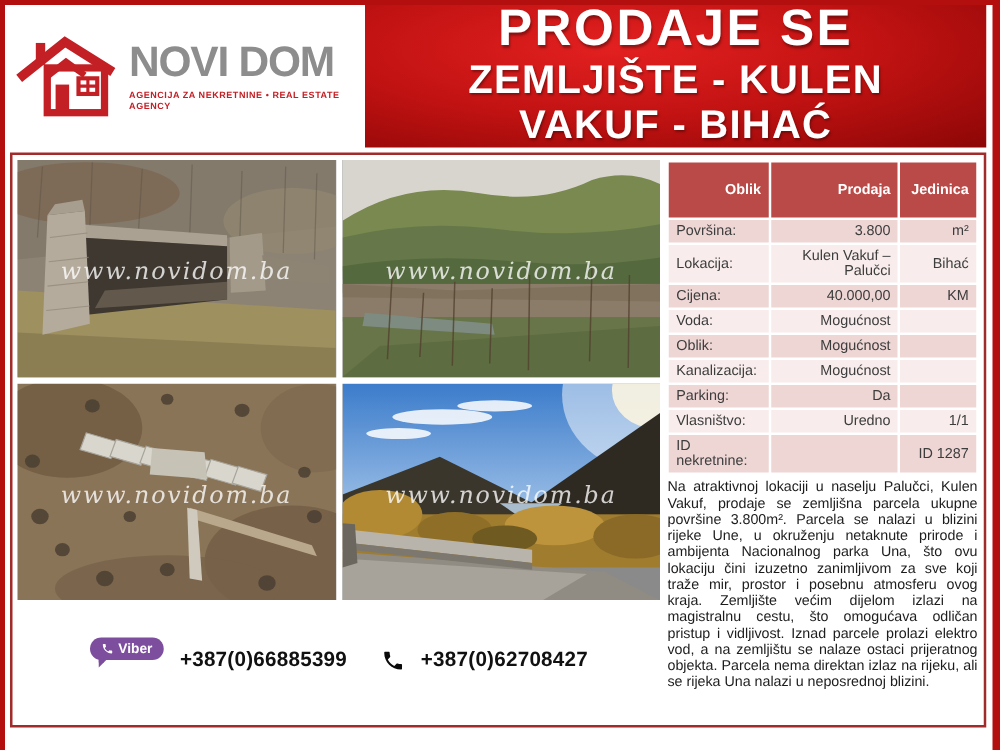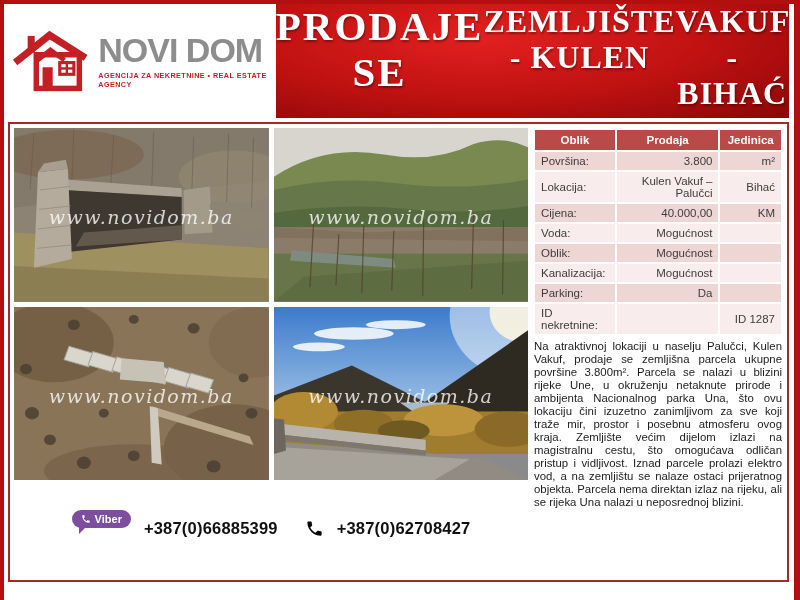--- a/index.html
+++ b/index.html
@@ -7,22 +7,22 @@
         border-top:4px solid #b40f0f;border-left:4px solid #b40f0f;border-right:6px solid #b40f0f;
         font-family:"Liberation Sans", sans-serif;position:relative;overflow:hidden;}
   
   .header{height:114px;display:flex;}
   .logo-area{width:280px;display:flex;align-items:center;gap:8px;padding-left:8px;background:#fff;}
   .logo-text{display:flex;flex-direction:column;}
   .logo-name{font-size:34px;font-weight:800;color:#8d8d8d;letter-spacing:-1px;line-height:1;}
   .logo-tagline{font-size:7.2px;font-weight:700;color:#c32026;letter-spacing:.45px;margin-top:4px;}
   .title-panel{flex:1;margin-right:5px;color:#fff;text-align:center;
       background:radial-gradient(ellipse at 40% 30%, #e32020 0%, #c11212 50%, #8c0606 100%);
-      display:flex;justify-content:flex-end;line-height:1.12;
-      text-shadow:1px 2px 2px rgba(0,0,0,.35);font-family:Liberation Serif, serif;}
+      display:flex;flex-direction:column;justify-content:flex-end;line-height:1.12;
+      text-shadow:1px 2px 2px rgba(0,0,0,.35);}
   .t1{font-size:41px;font-weight:800;letter-spacing:2px;}
   .t2,.t3{font-size:32px;font-weight:800;letter-spacing:1px;}
   
   .frame{height:460px;margin:4px 5px 0 4px;border:2px solid #a12b2b;box-sizing:border-box;
          padding:4px;display:flex;gap:5px;background:#fff;}
   .left-col{width:514px;display:flex;flex-direction:column;}
   .photo-grid{height:352px;display:grid;grid-template-columns:1fr 1fr;grid-template-rows:1fr 1fr;gap:5px;}
   .photo{position:relative;overflow:hidden;margin:0;background:#8a8a8a;}
   .photo svg{display:block;width:100%;height:100%;}
   .wm{position:absolute;left:0;right:0;top:45%;text-align:center;color:rgba(255,255,255,.78);
@@ -31,21 +31,21 @@
   .contacts{flex:1;display:flex;align-items:center;justify-content:center;gap:13px;}
   .viber{position:relative;display:inline-flex;align-items:center;gap:4px;background:#7d4e9e;color:#fff;
          border-radius:10px;padding:3px 9px;font-size:11px;font-weight:700;top:-9px;}
   .viber::after{content:"";position:absolute;left:7px;bottom:-6px;width:0;height:0;
          border:4px solid transparent;border-top-color:#7d4e9e;border-left-color:#7d4e9e;}
   .num{font-size:16.5px;font-weight:800;color:#111;letter-spacing:.2px;}
   .phone-ic{width:19px;height:19px;margin-left:14px;}
   
   .right-col{flex:1;min-width:0;display:flex;flex-direction:column;}
   table{border-collapse:separate;border-spacing:2px;width:100%;font-size:11.5px;}
-  th{background:#b94a48;color:#fff;text-align:center;font-weight:700;padding:4px 6px;}
+  th{background:#b94a48;color:#fff;text-align:right;font-weight:700;padding:16px 6px;}
   td{color:#3d3d3d;padding:3px 6px;vertical-align:middle;}
   td.lbl{text-align:left;}
   td.val,td.unit{text-align:right;}
   tbody tr:nth-child(odd) td{background:#eed6d5;}
   tbody tr:nth-child(even) td{background:#f8edec;}
   tbody tr:nth-child(10) td.unit{font-weight:800;color:#000;}
   th.c1{width:33%;} th.c2{width:42%;} th.c3{width:25%;}
   
   .desc{flex:1;overflow:hidden;margin:4px 1px 0 1px;font-size:11.4px;line-height:13px;
         text-align:justify;color:#1c1c1c;}
@@ -267,20 +267,25 @@
             <td class="lbl">Kanalizacija:</td>
             <td class="val">Mogućnost</td>
             <td class="unit"></td>
           </tr>
           <tr>
             <td class="lbl">Parking:</td>
             <td class="val">Da</td>
             <td class="unit"></td>
           </tr>
           <tr>
+            <td class="lbl">Vlasništvo:</td>
+            <td class="val">Uredno</td>
+            <td class="unit">1/1</td>
+          </tr>
+          <tr>
             <td class="lbl">ID nekretnine:</td>
             <td class="val"></td>
             <td class="unit">ID 1287</td>
           </tr>
         </tbody>
       </table>
       <p class="desc">Na atraktivnoj lokaciji u naselju Palučci, Kulen Vakuf, prodaje se zemljišna parcela ukupne površine 3.800m². Parcela se nalazi u blizini rijeke Une, u okruženju netaknute prirode i ambijenta Nacionalnog parka Una, što ovu lokaciju čini izuzetno zanimljivom za sve koji traže mir, prostor i posebnu atmosferu ovog kraja. Zemljište većim dijelom izlazi na magistralnu cestu, što omogućava odličan pristup i vidljivost. Iznad parcele prolazi elektro vod, a na zemljištu se nalaze ostaci prijeratnog objekta. Parcela nema direktan izlaz na rijeku, ali se rijeka Una nalazi u neposrednoj blizini.</p>
     </div>
   </div>
 </div>

